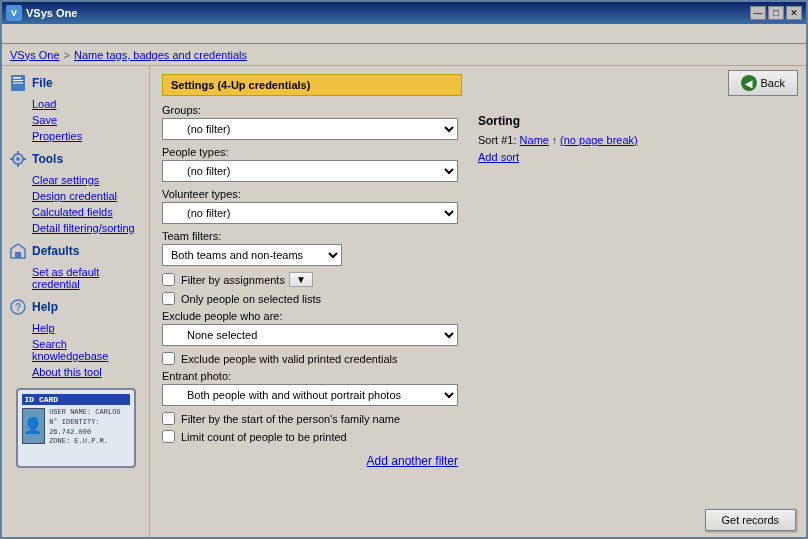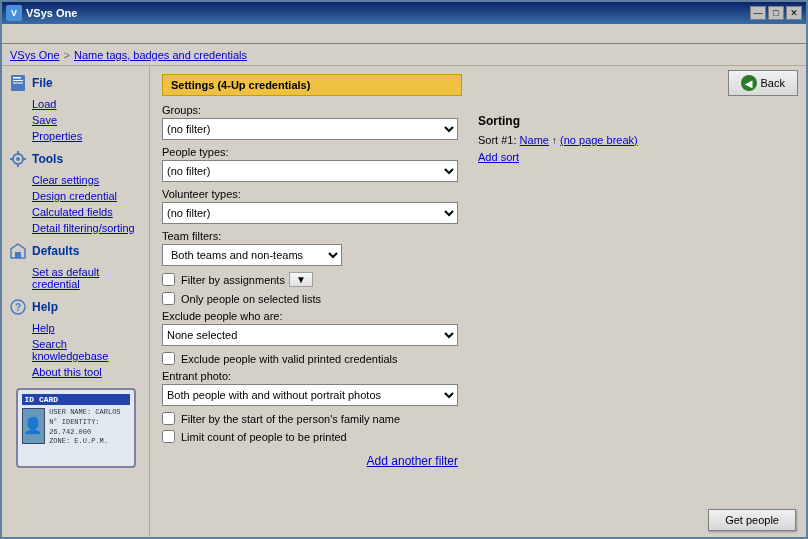--- a/index.html
+++ b/index.html
@@ -130,21 +130,21 @@
       font-size: 11px;
       color: #000;
       margin-bottom: 2px;
     }
     select.form-select {
       width: 296px;
       height: 22px;
       font-size: 11px;
       border: 1px solid #808080;
       background: white;
-      padding: 1px 0;
+      padding: 1px 20px;
     }
     .checkbox-row {
       display: flex;
       align-items: center;
       margin-bottom: 5px;
     }
     .checkbox-row input[type=checkbox] {
       margin-right: 6px;
     }
     .checkbox-label {
@@ -484,15 +484,15 @@
             <div>
               <span class="sort-link">Add sort</span>
             </div>
           </div>
         </div>
       </div>
     </div>
   </div>
 
   <div style="position:absolute; bottom:8px; right:12px;">
-    <button class="get-records-btn">Get people</button>
+    <button class="get-records-btn">Get records</button>
   </div>
 </div>
 
 </body></html>

